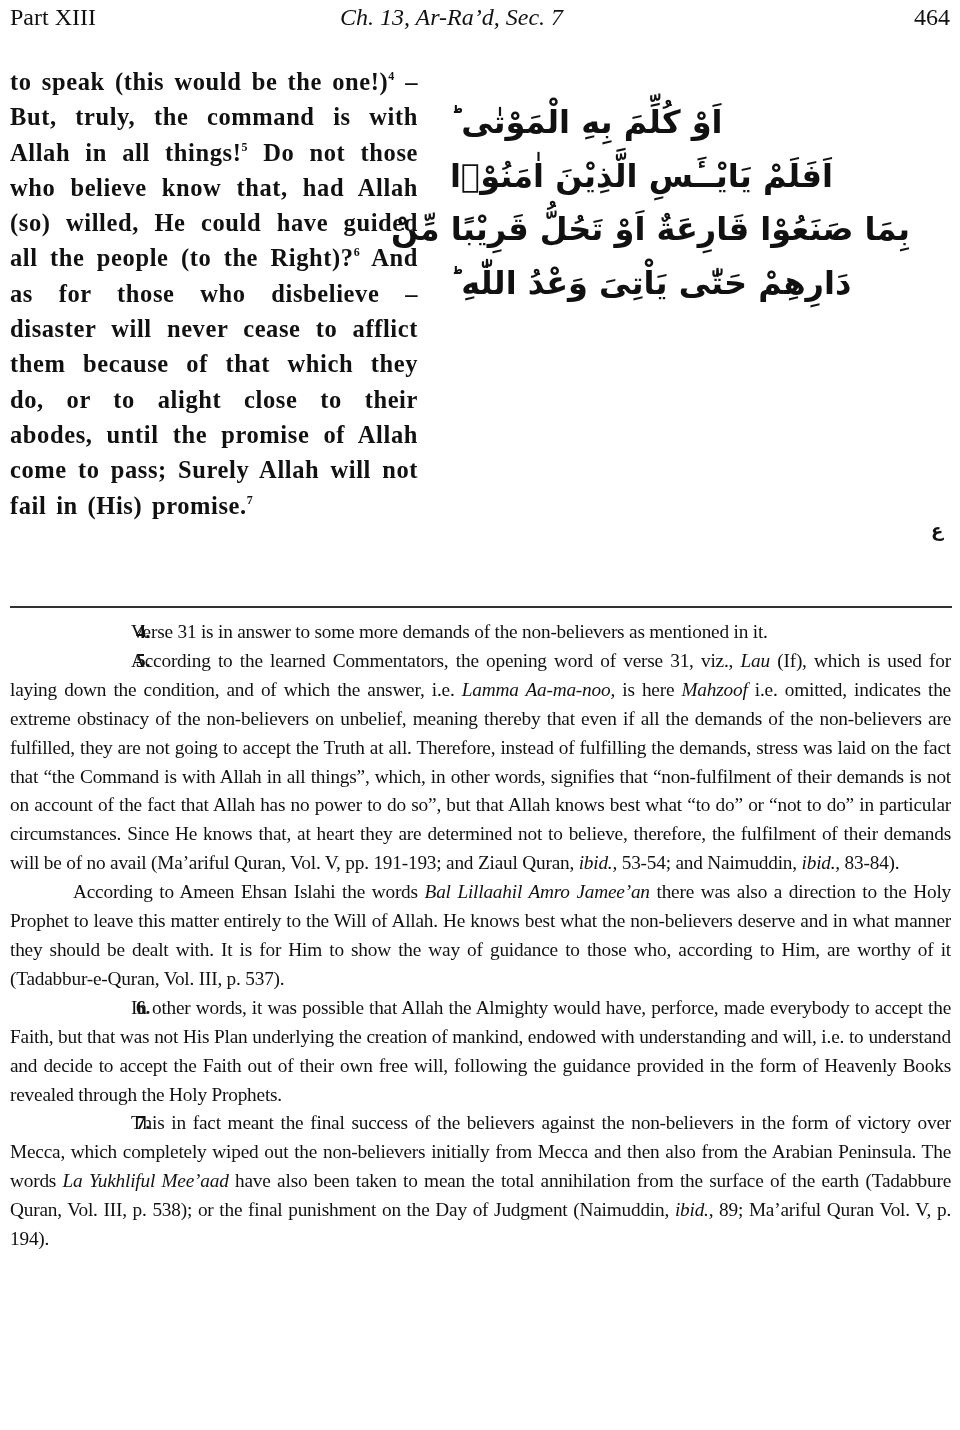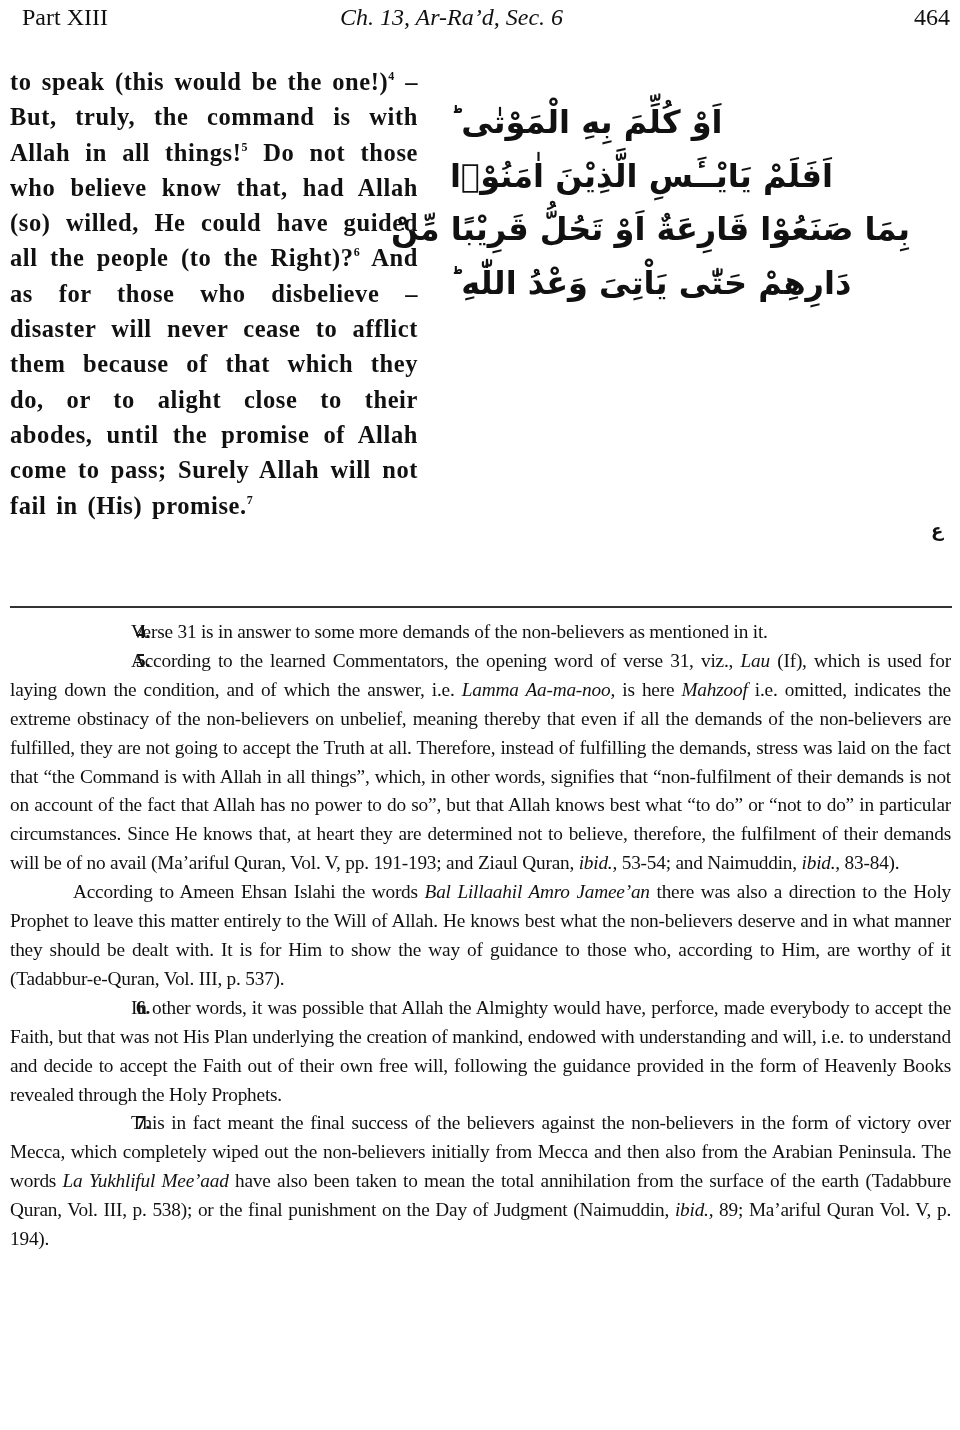--- a/index.html
+++ b/index.html
@@ -1,37 +1,37 @@
 <!DOCTYPE html>
 <html><head>
 <meta charset="utf-8">
 <style>
   html, body { margin: 0; padding: 0; background: #ffffff; }
   body { width: 960px; height: 1430px; position: relative; overflow: hidden; color: #111; font-family: "Liberation Serif", serif; }
   .header { position: absolute; top: 2px; left: 10px; right: 10px; height: 34px; font-size: 24px; }
-  .header .part { position: absolute; left: 0; top: 2px; margin-left: 12px; }
+  .header .part { position: absolute; left: 0; top: 2px; }
   .header .chapter { position: absolute; left: 330px; top: 2px; font-style: italic; }
   .header .page { position: absolute; right: 0; top: 2px; }
   .verse-en { position: absolute; left: 10px; top: 64px; width: 408px; font-family: "Liberation Serif", serif; font-weight: bold; font-size: 24.5px; line-height: 35.3px; text-align: justify; text-align-last: left; letter-spacing: 0.6px; word-spacing: 3px; }
   .verse-en sup { font-size: 12px; vertical-align: 10px; line-height: 0; }
   .verse-ar { position: absolute; left: 450px; top: 96px; width: 460px; direction: rtl; text-align: left; font-family: "DejaVu Sans", sans-serif; font-weight: bold; font-size: 32px; line-height: 53.5px; }
   .verse-ar .line { white-space: nowrap; }
   .ruku-mark { position: absolute; left: 931px; top: 520px; font-family: "DejaVu Sans", sans-serif; font-size: 18px; font-weight: bold; }
   .divider { position: absolute; left: 10px; right: 8px; top: 606px; height: 0; border-top: 2px solid #333; }
   .notes { position: absolute; left: 10px; top: 618px; width: 941px; font-family: "Liberation Serif", serif; font-size: 19.3px; line-height: 28.9px; text-align: justify; letter-spacing: -0.2px; }
   .notes p { margin: 0; text-indent: 63px; }
   .notes .num { font-weight: bold; display: inline-block; width: 58px; }
   .notes i { font-style: italic; }
 </style>
 </head>
 <body>
 
 <div class="header">
   <span class="part">Part XIII</span>
-  <span class="chapter">Ch. 13, Ar-Ra’d, Sec. 6</span>
+  <span class="chapter">Ch. 13, Ar-Ra’d, Sec. 7</span>
   <span class="page">464</span>
 </div>
 
 <div class="verse-en" id="verse-en"><span>to speak (this would be the one!)</span><sup>4</sup><span> – But, truly, the command is with Allah in all things!</span><sup>5</sup><span> Do not those who believe know that, had Allah (so) willed, He could have guided all the people (to the Right)?</span><sup>6</sup><span> And as for those who disbelieve – disaster will never cease to afflict them because of that which they do, or to alight close to their abodes, until the promise of Allah come to pass; Surely Allah will not fail in (His) promise.</span><sup>7</sup></div>
 
 <div class="verse-ar" id="verse-ar">
     <div class="line">اَوْ كُلِّمَ بِهِ الْمَوْتٰى ؕ</div>
     <div class="line">اَفَلَمْ يَايْــَٔسِ الَّذِيْنَ اٰمَنُوْۤا</div>
     <div class="line">بِمَا صَنَعُوْا قَارِعَةٌ اَوْ تَحُلُّ قَرِيْبًا مِّنْ</div>
     <div class="line">دَارِهِمْ حَتّٰى يَاْتِىَ وَعْدُ اللّٰهِ ؕ</div>

